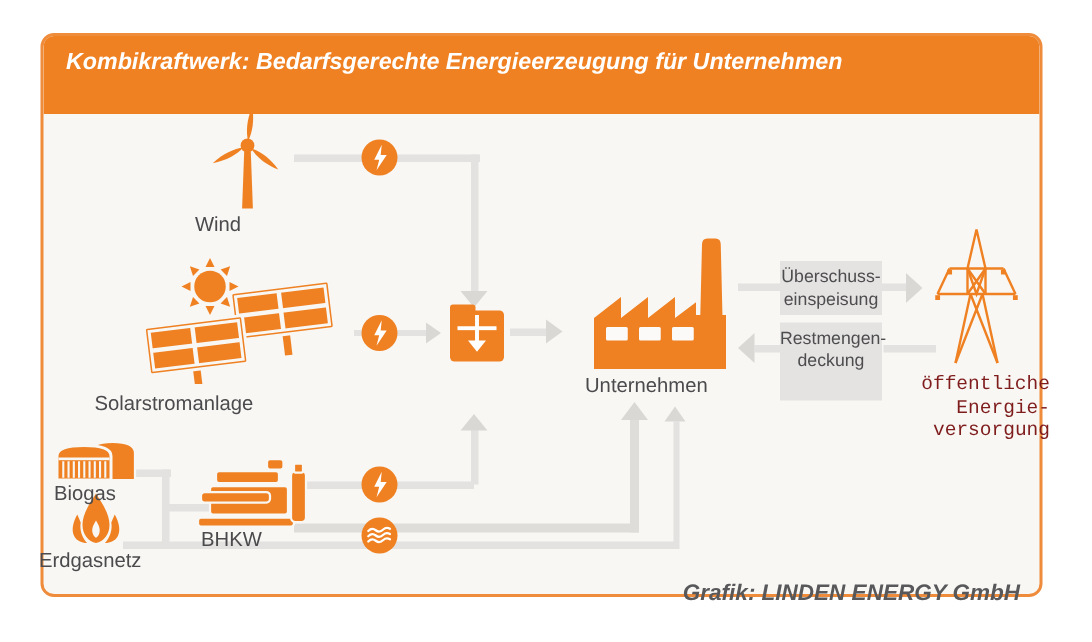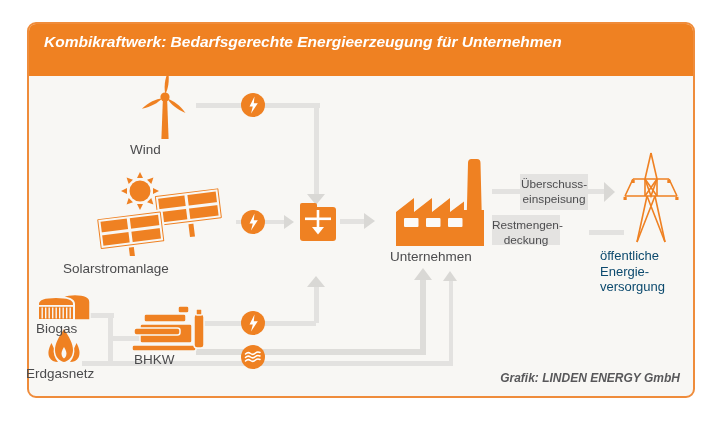--- a/index.html
+++ b/index.html
@@ -15,24 +15,24 @@
   .line.thick{background:#DEDDDA;}
   .arrow{position:absolute;width:0;height:0;z-index:1;}
   .badge{position:absolute;width:24px;height:24px;border-radius:50%;background:#EF8122;
          z-index:3;display:flex;align-items:center;justify-content:center;}
   .icon{position:absolute;z-index:2;}
   .label{position:absolute;color:#4B4B4D;font-size:13.5px;z-index:2;
          white-space:nowrap;}
   .flowbox{position:absolute;width:68px;background:#E4E3E1;color:#4D4D4F;
            font-size:11.8px;text-align:center;z-index:2;padding-top:3px;box-sizing:border-box;}
   .flowbox div{line-height:14.5px;}
-  .towerlabel{position:absolute;color:#0c4a6e;font-size:13px;text-align:left;z-index:2;}
+  .towerlabel{position:absolute;color:#7f1d1d;font-size:13px;text-align:right;z-index:2;font-family:Liberation Mono, monospace;}
   .towerlabel div{line-height:15.5px;}
-  .credit{position:absolute;color:#58585A;font-size:12px;font-style:italic;font-weight:bold;
-          text-align:right;z-index:2;white-space:nowrap;}
+  .credit{position:absolute;color:#58585A;font-size:15px;font-style:italic;font-weight:bold;
+          text-align:right;z-index:2;white-space:nowrap;margin-top:16px;}
 </style>
 </head>
 <body>
 
 <div class="canvas">
 
   <div class="card">
     <div class="titlebar">
       <span>Kombikraftwerk: Bedarfsgerechte Energieerzeugung für Unternehmen</span>
     </div>
@@ -231,20 +231,20 @@
   <div class="towerlabel" style="left:600px;top:248px;width:100px;">
     <div>öffentliche</div>
     <div>Energie-</div>
     <div>versorgung</div>
   </div>
 
   <div class="flowbox" style="left:520px;top:174px;height:36px;">
     <div>Überschuss-</div>
     <div>einspeisung</div>
   </div>
-  <div class="flowbox" style="left:492px;top:215px;height:30px;text-align:center;">
+  <div class="flowbox" style="left:520px;top:215px;height:52px;text-align:center;">
     <div>Restmengen-</div>
     <div>deckung</div>
   </div>
 
   <div class="credit" style="left:400px;top:371px;width:280px;">Grafik: LINDEN ENERGY GmbH</div>
 
 </div>
 
 </body></html>

